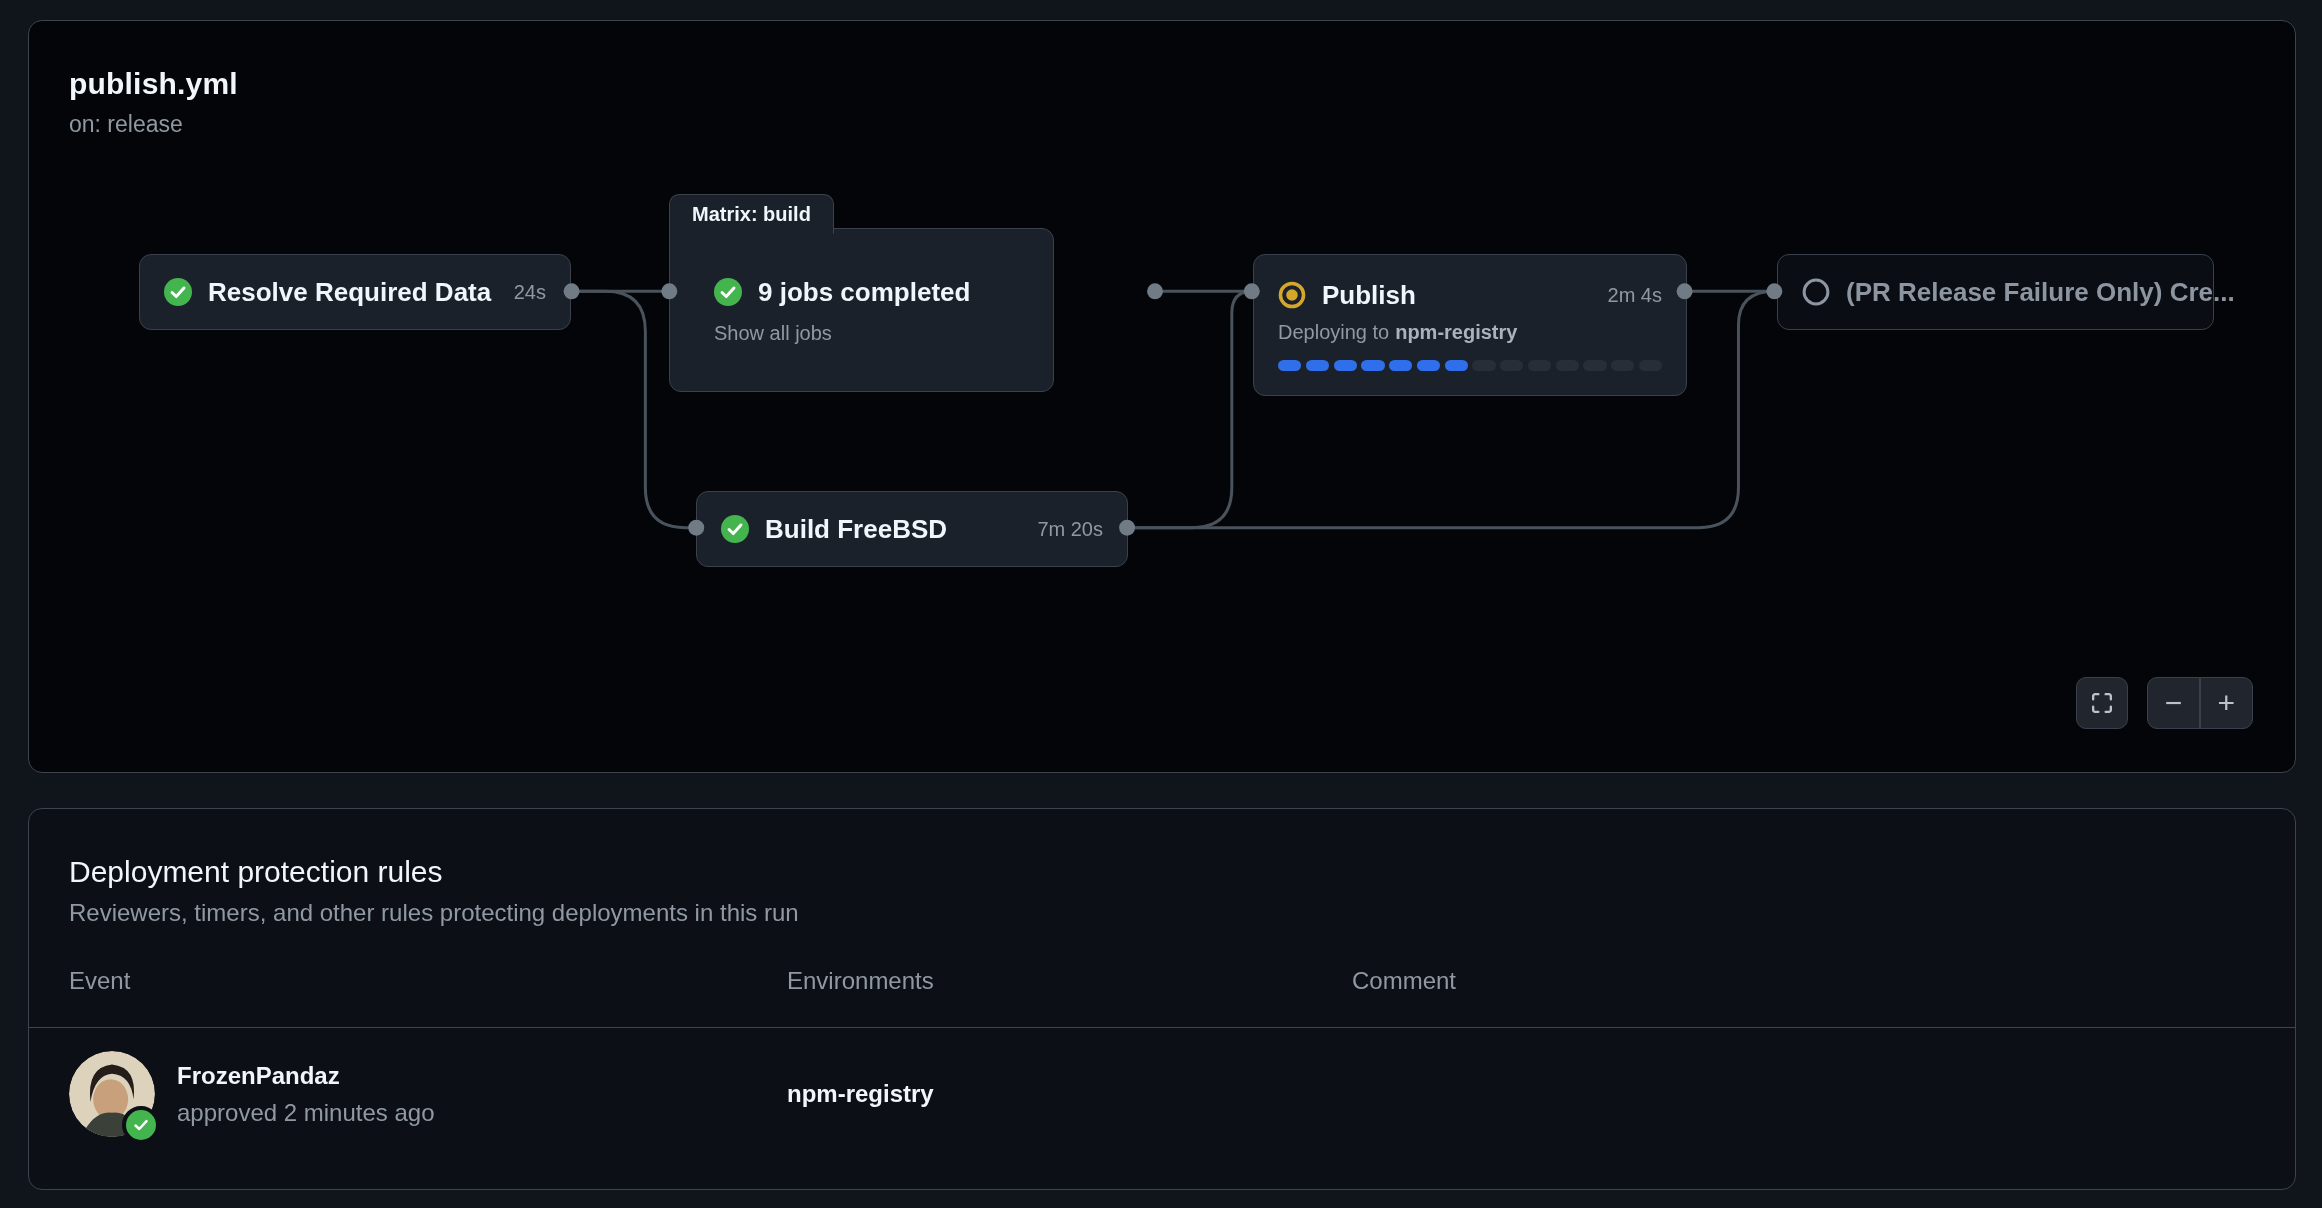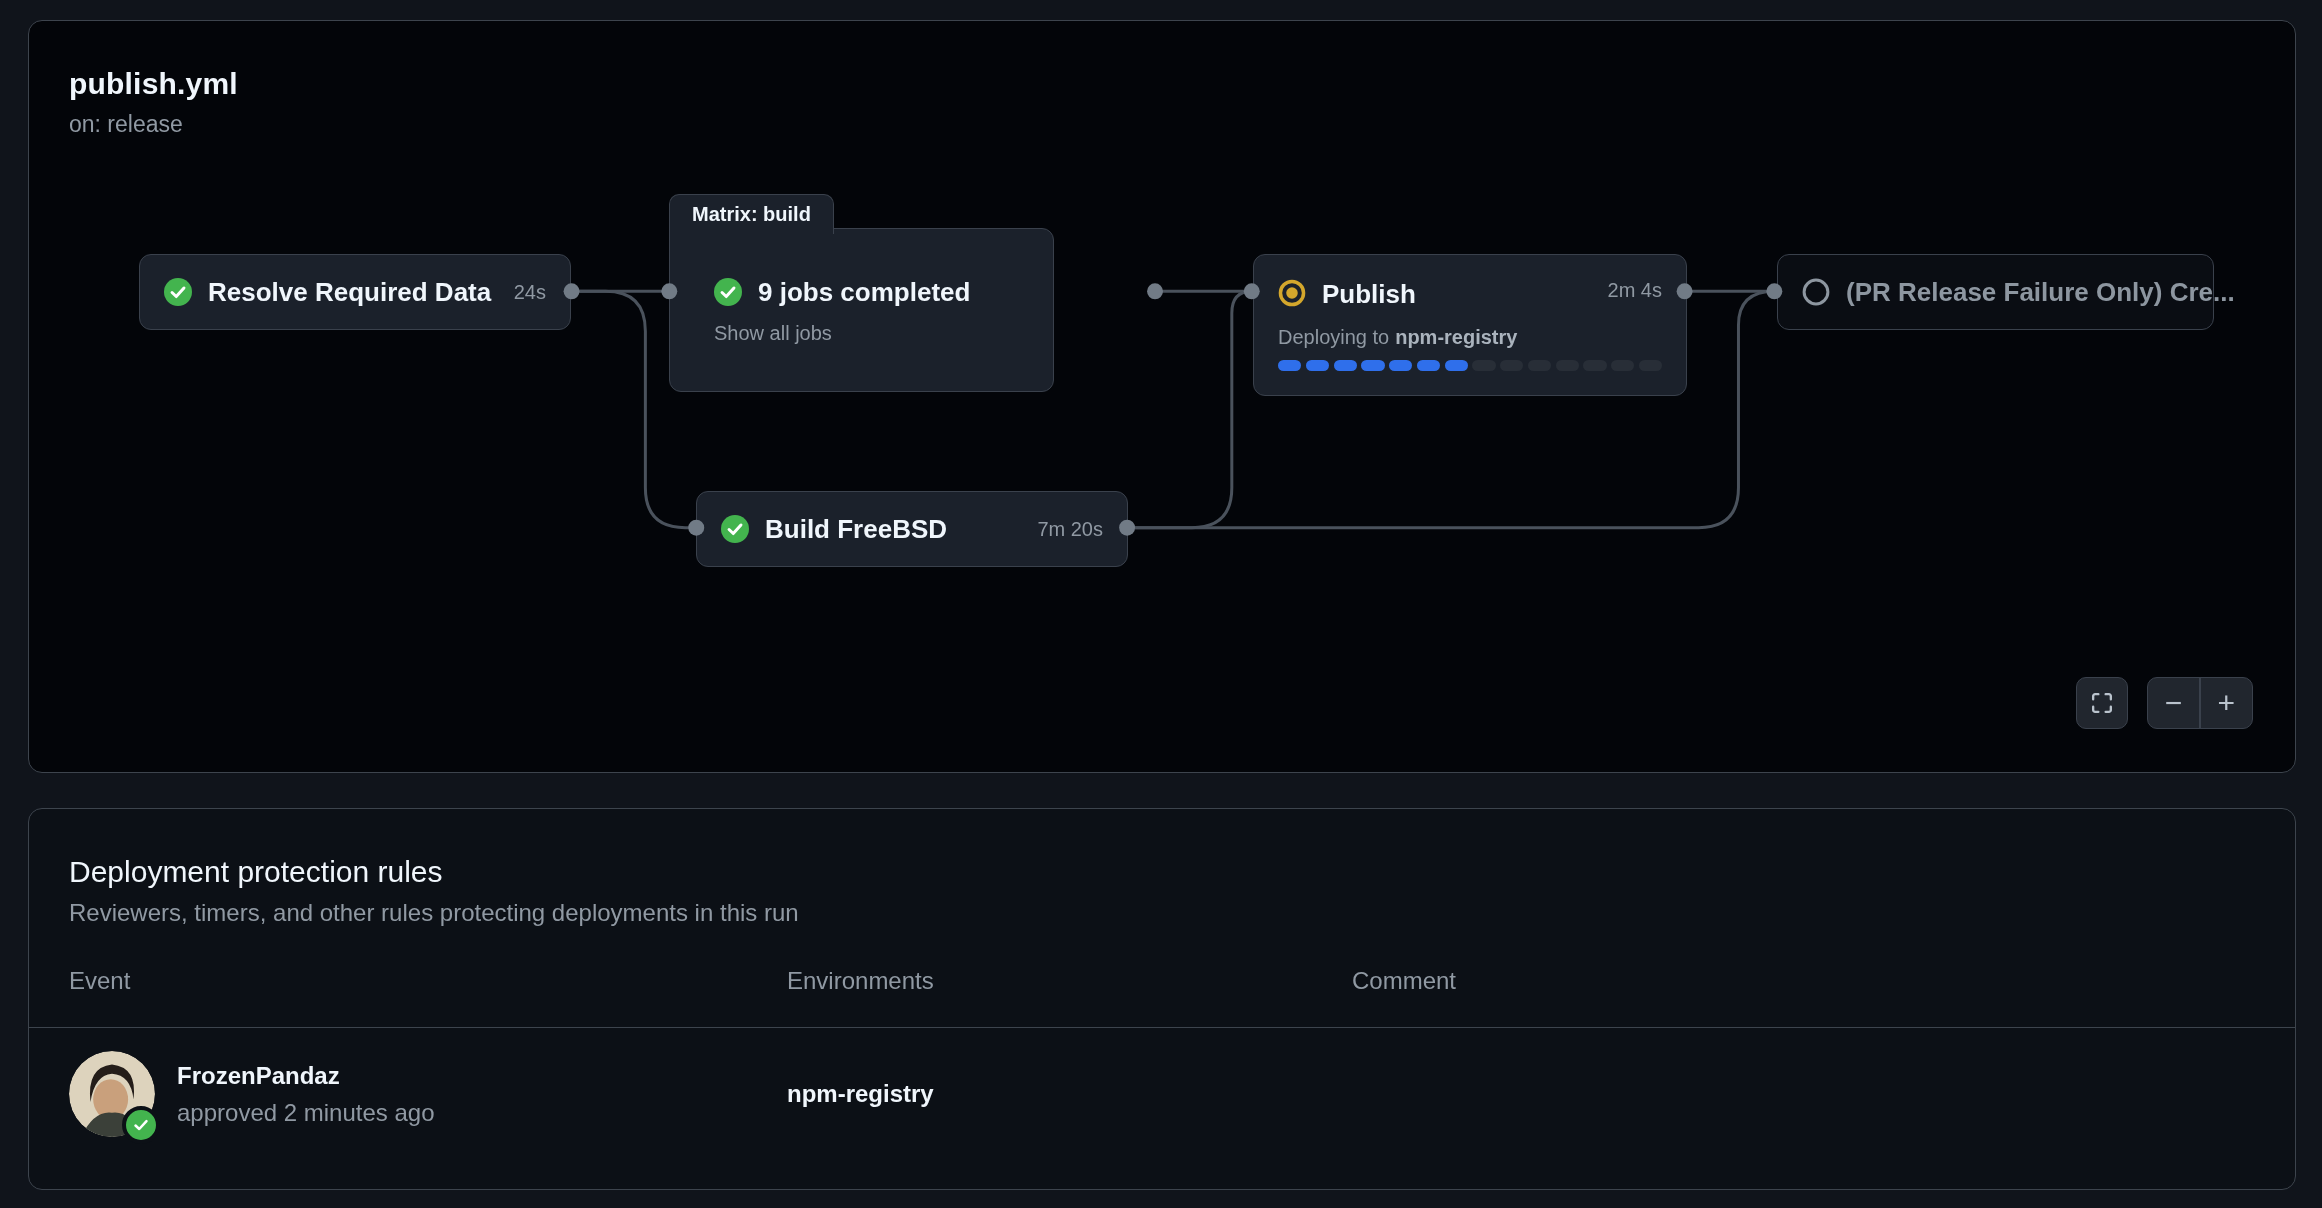--- a/index.html
+++ b/index.html
@@ -39,22 +39,22 @@
         border-radius:10px 10px 0 0;z-index:3;font-size:20px;font-weight:600}
   .matrix-box{position:absolute;left:640px;top:207px;width:385px;height:164px;background:var(--node-bg);
         border:1.5px solid var(--node-border);border-radius:0 12px 12px 12px;z-index:2;
         padding:46px 24px 0 44px;cursor:pointer}
   .matrix-row{display:flex;align-items:center;gap:16px;height:34px}
   .matrix-action{margin-top:13px;font-size:20px;color:var(--muted);cursor:pointer}
 
   .node-publish{left:1224px;top:233px;width:434px;height:142px;background:var(--node-bg);
         border:1.5px solid var(--node-border);border-radius:12px;position:absolute;z-index:2;
         padding:24px 24px 0;cursor:pointer}
-  .publish-row{display:flex;align-items:flex-start;gap:16px;height:32px}
-  .deploy-line{margin-top:10px;font-size:20px;color:var(--muted);height:28px;display:flex;align-items:flex-end}
+  .publish-row{display:flex;align-items:center;gap:16px;height:32px}
+  .deploy-line{margin-top:10px;font-size:20px;color:var(--muted);height:28px;display:flex;align-items:flex-start}
   .deploy-line b{color:#aab3bd;font-weight:700;margin-left:6px}
   .progress-bar{margin-top:11px;display:flex;gap:4.5px;height:11px}
   .progress-bar .seg{flex:1;border-radius:5.5px;background:var(--seg-off)}
   .progress-bar .seg-done{background:var(--accent)}
 
   
   .edges{position:absolute;inset:0;width:100%;height:100%;z-index:4;pointer-events:none}
 
   
   .graph-controls{position:absolute;right:42px;bottom:43px;display:flex;gap:19px;z-index:5}

